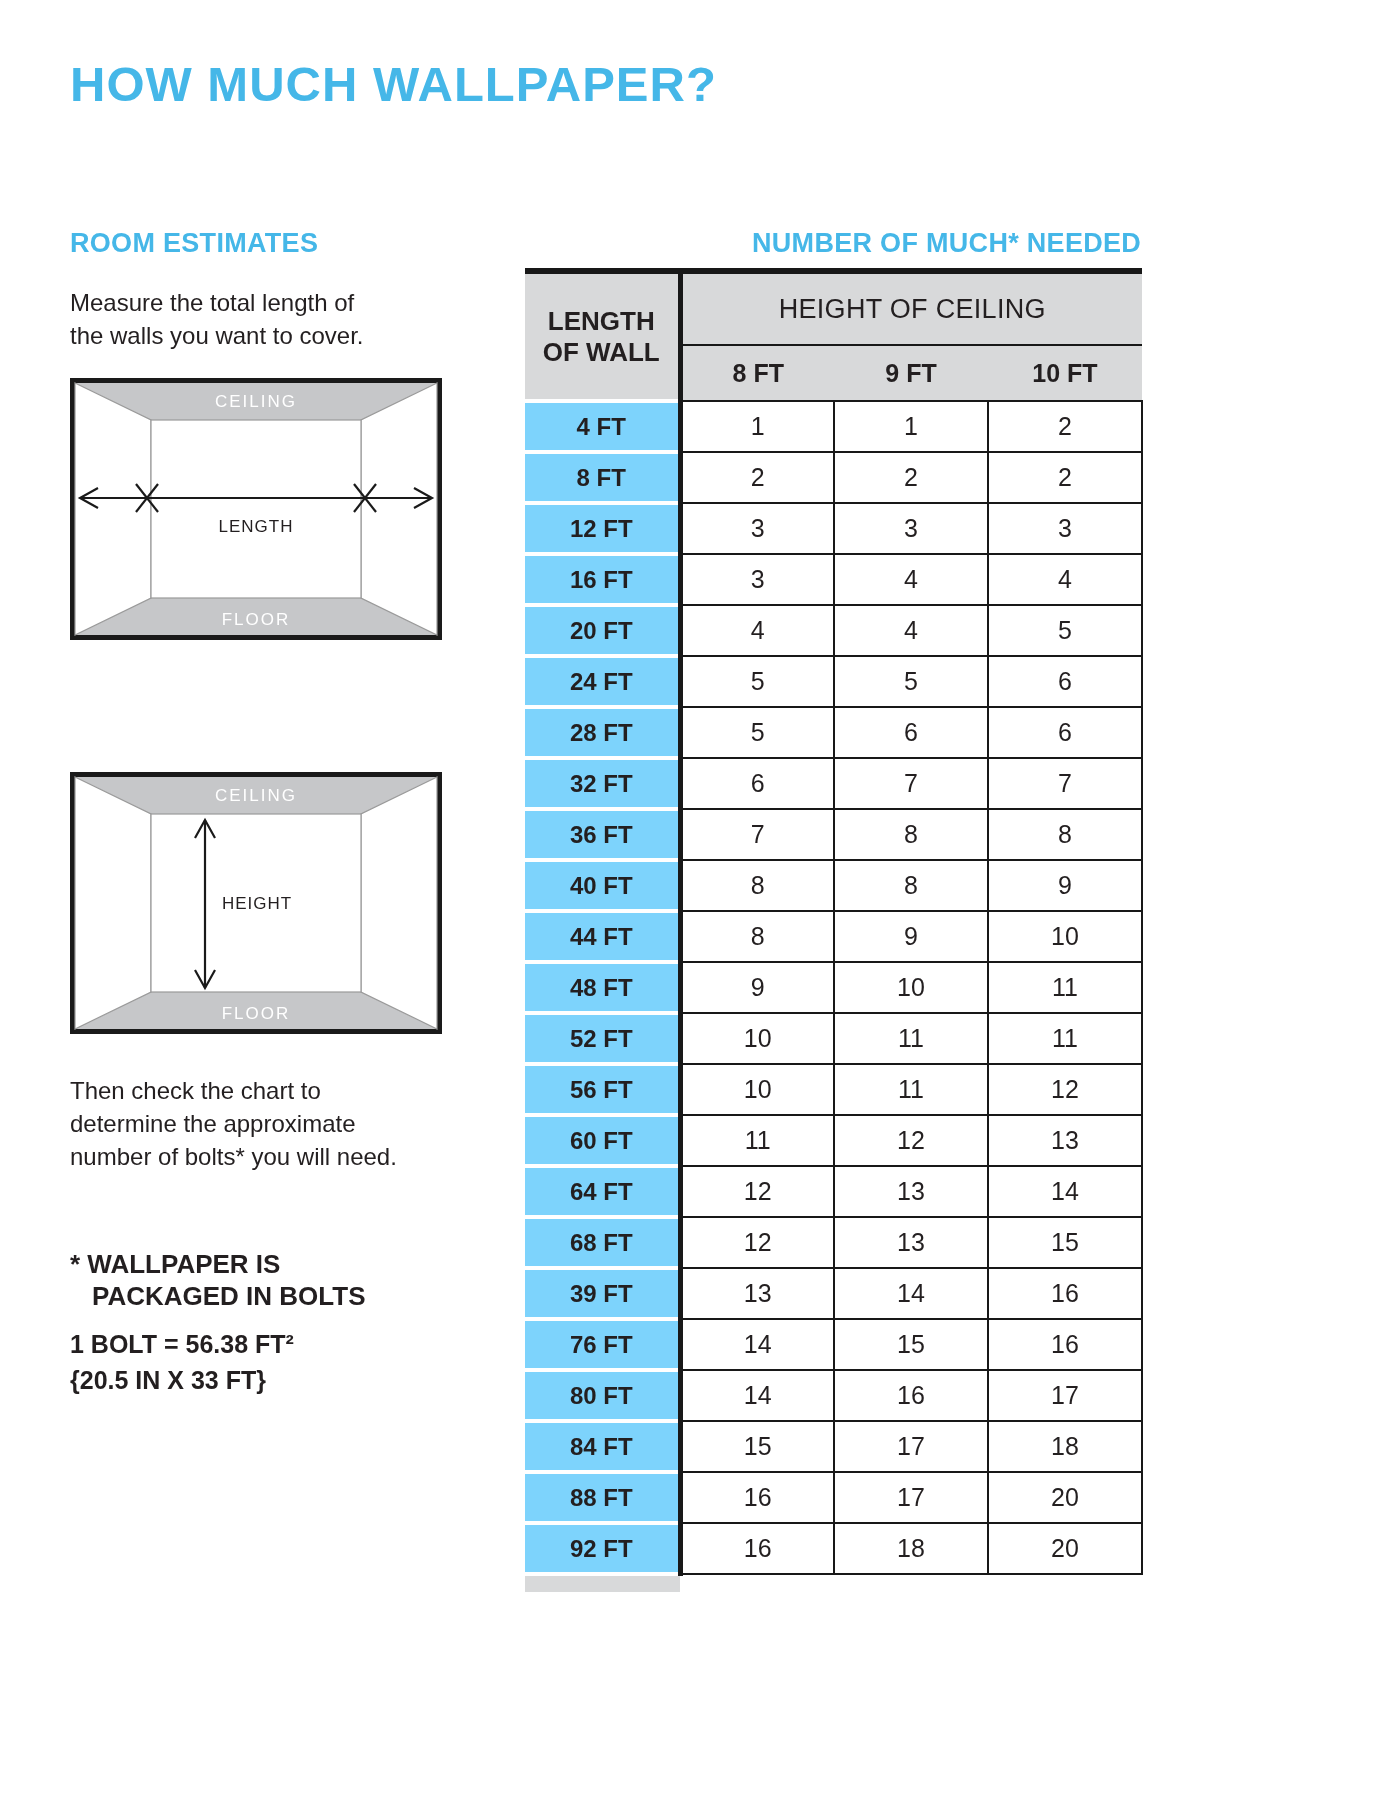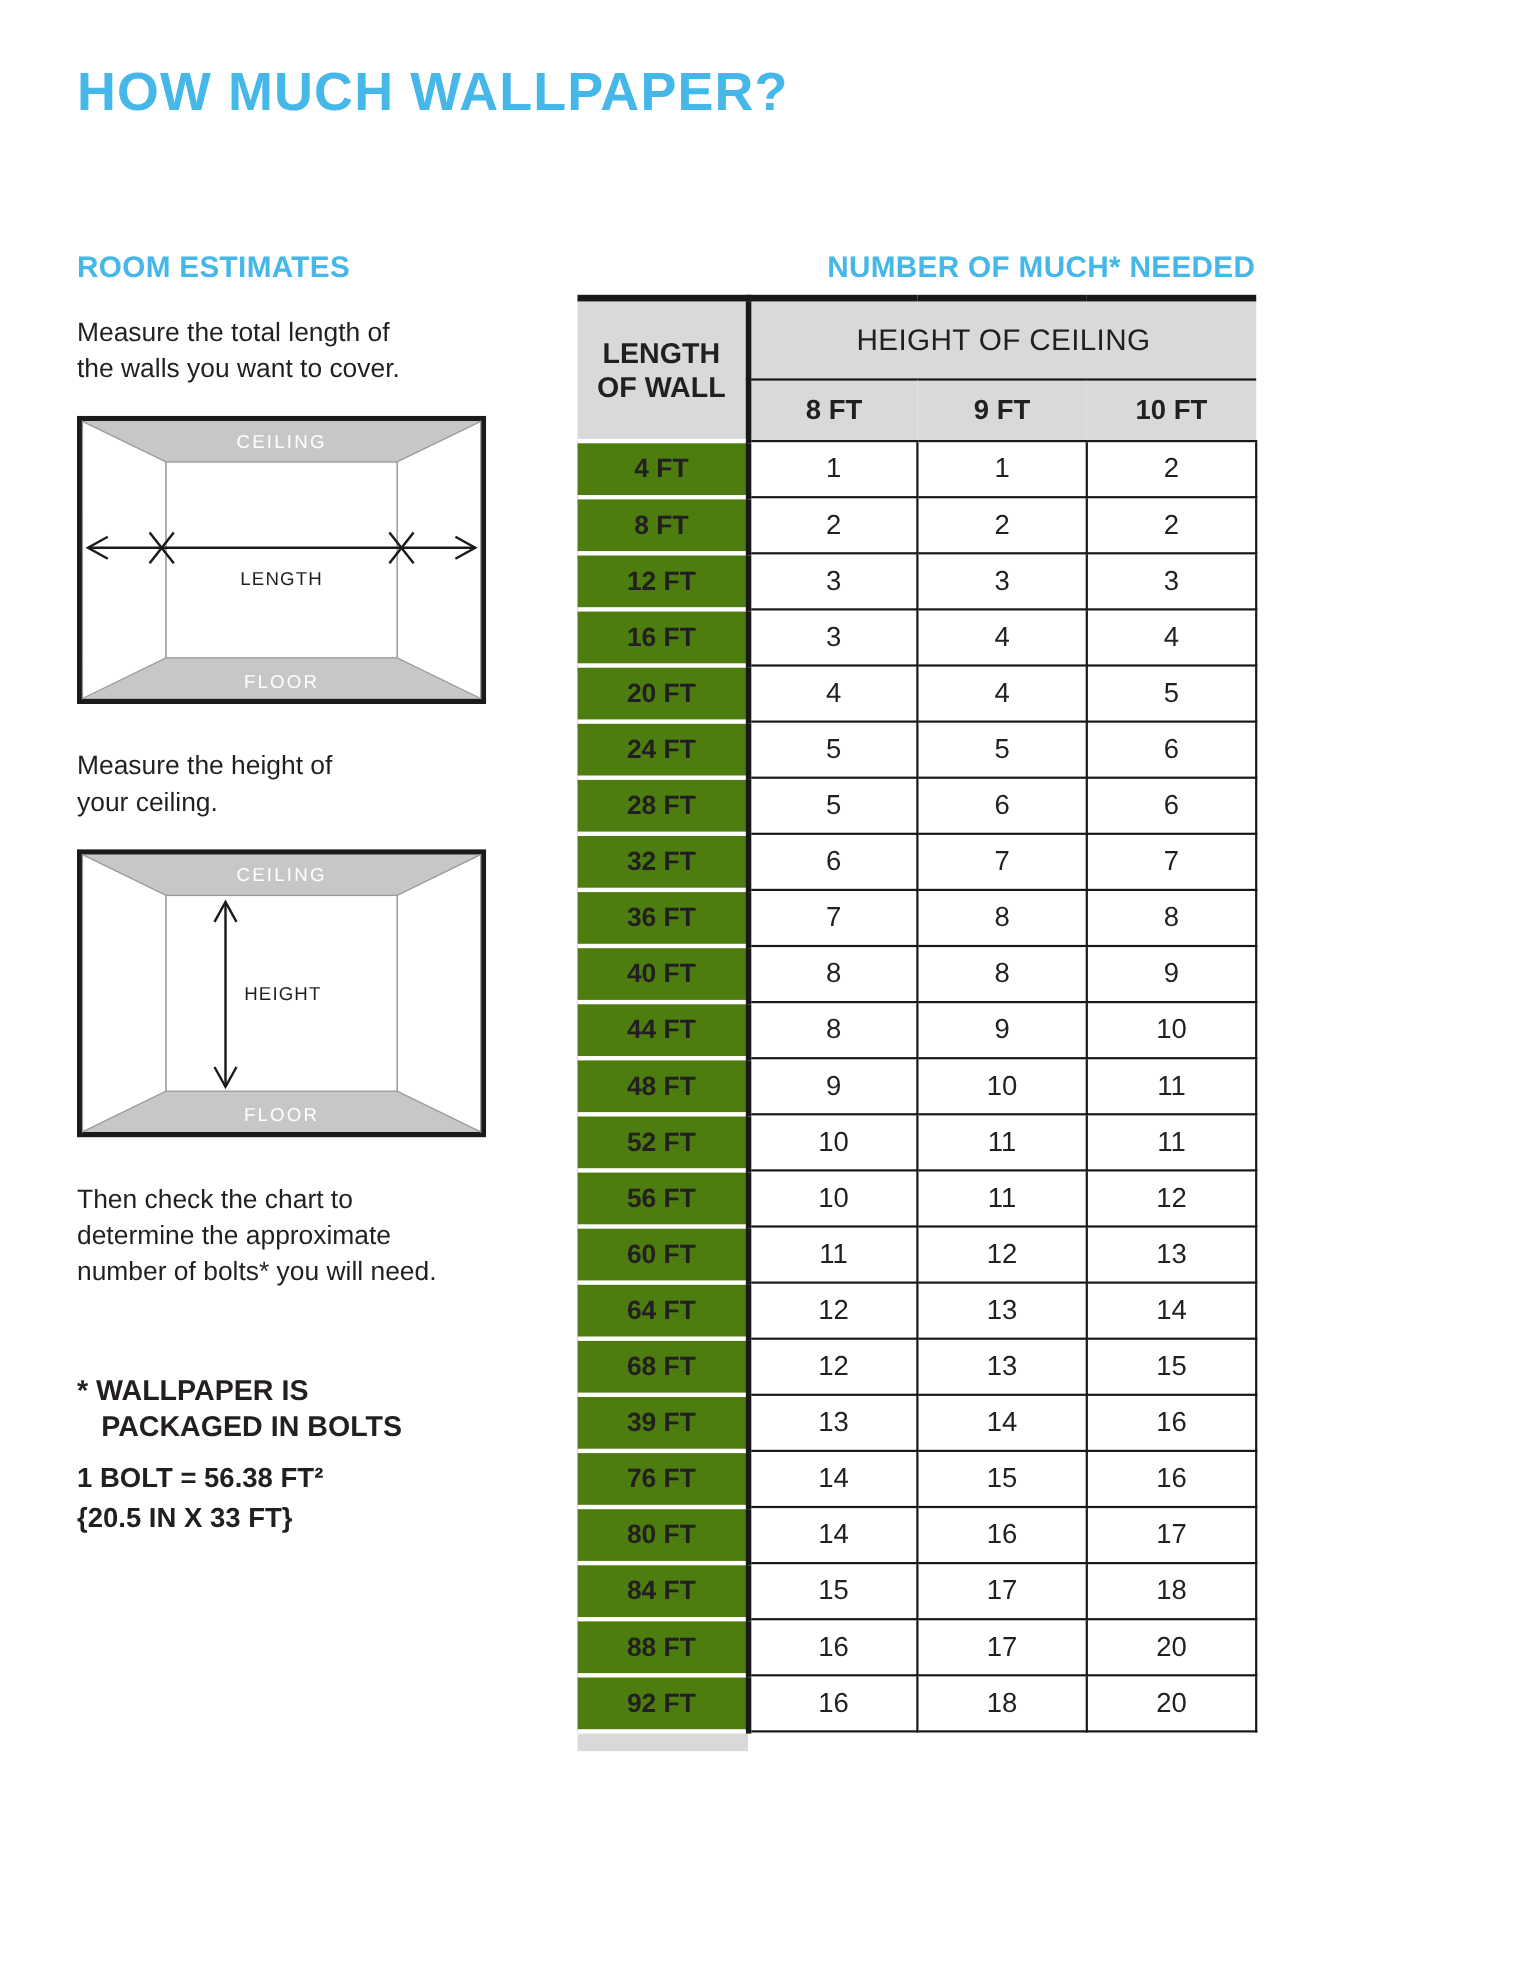--- a/index.html
+++ b/index.html
@@ -30,21 +30,21 @@
 
   .bolts-table{position:absolute;left:525px;top:268px;border-collapse:collapse;
                table-layout:fixed;border-top:6px solid #181818;}
   .bolts-table td{text-align:center;vertical-align:middle;padding:0;}
   .len-header{background:#d8d9da;font-weight:700;font-size:26px;line-height:31px;
               white-space:pre-line;border-right:5px solid #181818;border-bottom:4px solid #ffffff;}
   .ceil-header{background:#d8d9da;font-weight:400;font-size:27px;height:70px;
                border-bottom:2px solid #181818;letter-spacing:0.3px;}
   .subheader{background:#d8d9da;font-weight:700;font-size:25px;height:54px;
              border-bottom:2px solid #181818;}
-  .rowlabel{background:#4d7c0f;font-weight:700;font-size:24px;height:47px;
+  .rowlabel{background:#7dd3fc;font-weight:700;font-size:24px;height:47px;
             border-right:5px solid #181818;border-bottom:4px solid #ffffff;}
   .val{font-size:25px;border:2px solid #181818;background:#ffffff;}
   .bottom-strip{background:#d8d9da;height:16px;}
   .bottom-filler{background:#ffffff;}
 </style>
 </head>
 <body>
 
 <div class="page">
 
@@ -69,22 +69,20 @@
       <polyline points="28,110 10,120 28,130"></polyline>
       <polyline points="344,110 362,120 344,130"></polyline>
       <line x1="66" y1="106" x2="88" y2="134"></line>
       <line x1="88" y1="106" x2="66" y2="134"></line>
       <line x1="284" y1="106" x2="306" y2="134"></line>
       <line x1="306" y1="106" x2="284" y2="134"></line>
     </g>
     <text x="186" y="154" text-anchor="middle" class="measure-label">LENGTH</text>
   </svg>
 
-  <p id="step2" class="step">Measure the height of
-your ceiling.</p>
 
   <svg id="diagram-height" class="diagram" width="372" height="262" viewBox="0 0 372 262">
     <rect x="2.5" y="2.5" width="367" height="257" fill="#ffffff" stroke="#1a1a1a" stroke-width="5"></rect>
     <polygon points="5,5 367,5 291,42 81,42" fill="#c6c7c9"></polygon>
     <polygon points="5,257 367,257 291,220 81,220" fill="#c6c7c9"></polygon>
     <polygon points="5,5 81,42 81,220 5,257" fill="#ffffff" stroke="#9a9a9a" stroke-width="1.2"></polygon>
     <polygon points="367,5 291,42 291,220 367,257" fill="#ffffff" stroke="#9a9a9a" stroke-width="1.2"></polygon>
     <rect x="81" y="42" width="210" height="178" fill="#ffffff" stroke="#9a9a9a" stroke-width="1.2"></rect>
     <text x="186" y="29" text-anchor="middle" class="wall-label">CEILING</text>
     <text x="186" y="247" text-anchor="middle" class="wall-label">FLOOR</text>

